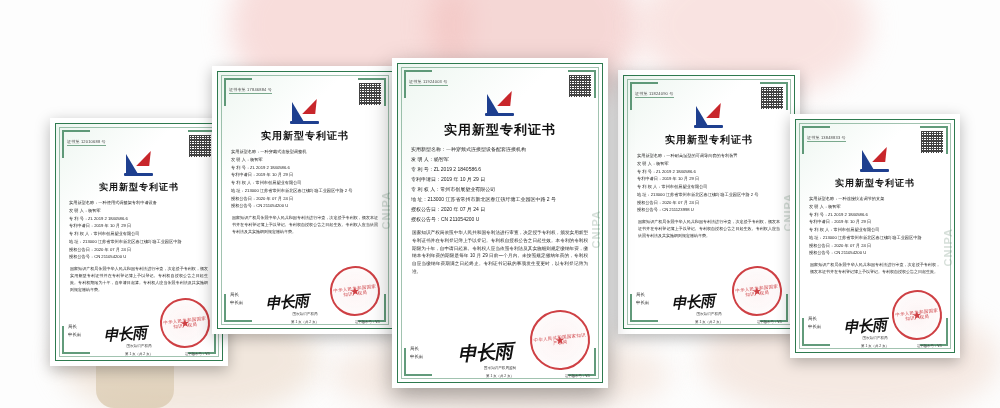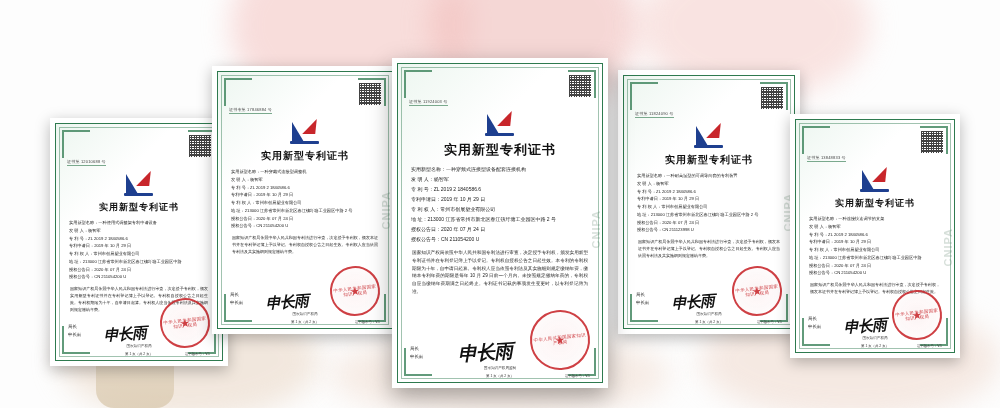--- a/index.html
+++ b/index.html
@@ -59,21 +59,21 @@
     box-sizing: border-box;
     padding: 5px;
     overflow: hidden;
   }
   .cert-inner {
     position: relative;
     width: 100%;
     height: 100%;
     box-sizing: border-box;
     border: 1px solid #2e7a4f;
-    padding: 25px 9px 6px 9px;
+    padding: 5px 9px 6px 9px;
     background:
       linear-gradient(135deg, rgba(225,240,230,.6) 0%, rgba(255,255,255,0) 30%),
       #ffffff;
     overflow: hidden;
   }
   .cert-inner:after {
     
     content: "";
     position: absolute;
     left: 3px; right: 3px; top: 3px; bottom: 3px;

